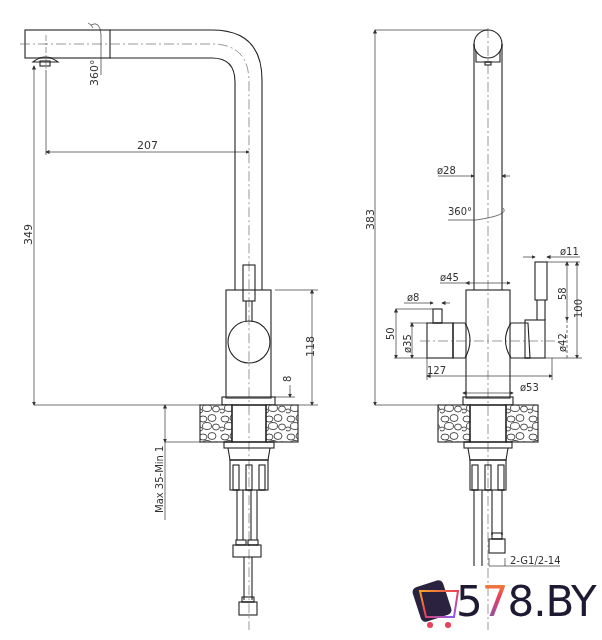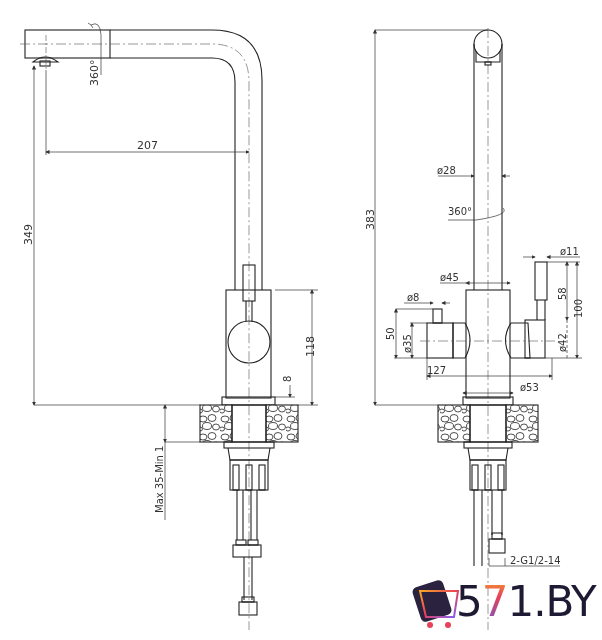--- a/index.html
+++ b/index.html
@@ -220,15 +220,15 @@
         <stop offset="0.5" stop-color="#e8405a"></stop>
         <stop offset="1" stop-color="#7b61ff"></stop>
       </linearGradient>
     </defs>
     <rect x="6" y="10" width="32" height="36" rx="5" transform="rotate(-18 22 28)" fill="#2b2240"></rect>
     <path d="M10,18 L48,18 L44,44 L16,44 Z" fill="none" stroke="url(#cartg)" stroke-width="2"></path>
     <circle cx="20" cy="52" r="3" fill="#e8405a"></circle>
     <circle cx="38" cy="52" r="3" fill="#e8405a"></circle>
   </svg>
   <div class="logo-text">
-    <span class="d1">5</span><span class="d2">7</span><span class="d1">1.BY</span>
+    <span class="d1">5</span><span class="d2">7</span><span class="d1">8.BY</span>
   </div>
 </div>
 
 </body></html>

